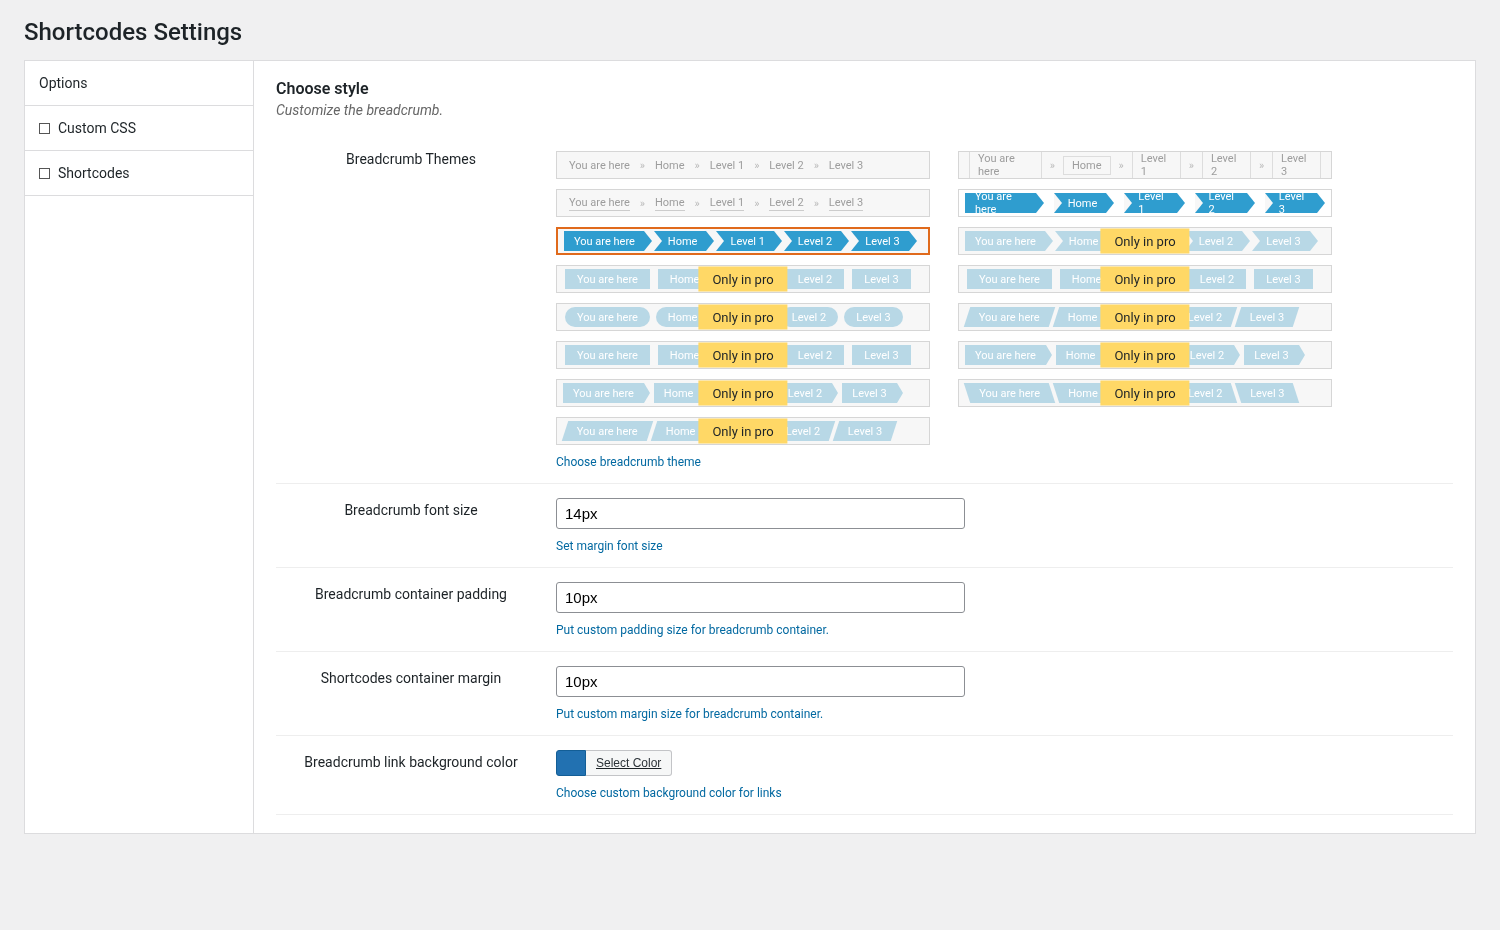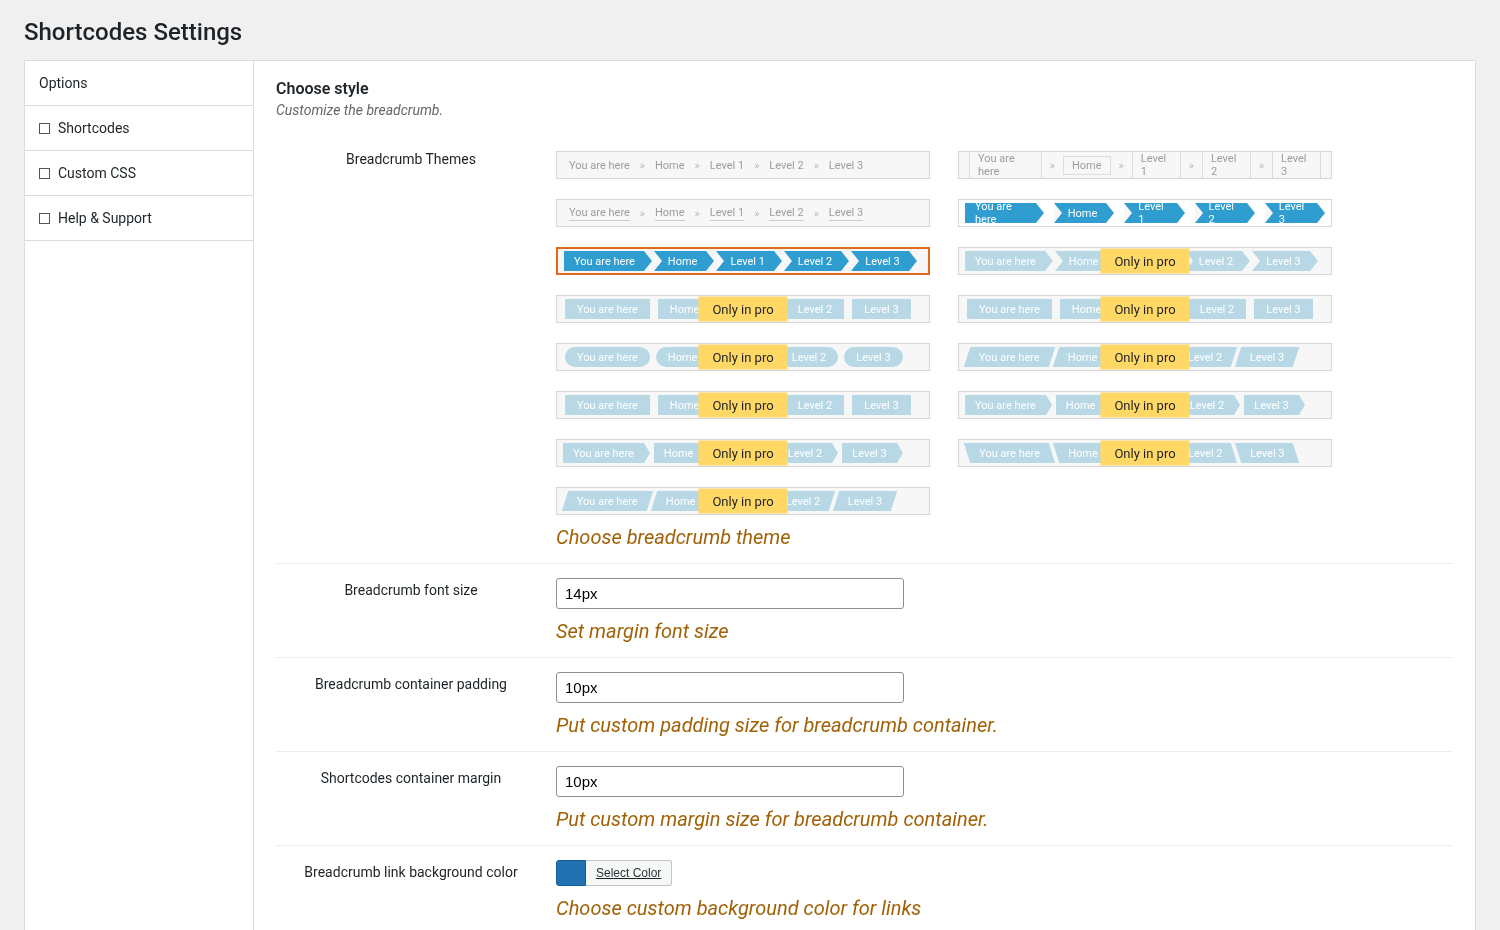--- a/index.html
+++ b/index.html
@@ -45,21 +45,21 @@
   vertical-align: top; padding: 18px 10px 18px 0; font-size: 14px;
 }
 table.form-table > tbody > tr > td {
   vertical-align: top; padding: 14px 0 14px 0;
 }
 table.form-table > tbody > tr { border-bottom: 1px solid #eee; }
 table.form-table > tbody > tr:first-child th,
 table.form-table > tbody > tr:first-child td { padding-top: 0; }
 
 .themes-grid { display: flex; gap: 28px; flex-wrap: wrap; max-width: 790px; }
-.themes-col { display: flex; flex-direction: column; gap: 20px; }
+.themes-col { display: flex; flex-direction: column; gap: 10px; }
 .bc {
   width: 374px; height: 28px; border: 1px solid #d6d6d6;
   background: #f7f7f7; display: flex; align-items: center;
   position: relative; font-size: 11px; color: #8c8c8c;
   cursor: pointer; overflow: hidden;
 }
 .bc.selected { border: 2px solid #e06a1c; }
 .bc .plain { display:flex; align-items:center; gap: 10px; padding: 0 12px; color:#9d9d9d;}
 .bc .plain .sep { color:#bbb; }
 .bc .plain.underline span.txt { border-bottom: 1px solid #ccc; padding-bottom:1px;}
@@ -109,24 +109,24 @@
 
 
 .underboxes{display:flex; gap:8px; padding:0 8px;}
 .underboxes .crumb{background:#b8d8e6; color:#fff; font-size:11px; height:20px; padding:0 12px; display:flex; align-items:center;}
 
 .pro-badge {
   position:absolute; left:50%; top:50%; transform:translate(-50%,-50%);
   background:#ffd866; color:#1d2327; padding:5px 14px; font-size:13px;
 }
 
-.hint { font-style: italic; color: #a16207; margin-top: 10px; font-size: 20px; }
+.hint { color: #0369a1; margin-top: 10px; font-size: 12px; }
 
 input.regular-text {
-  width: 348px; padding: 6px 8px; font-size: 15px;
+  width: 409px; padding: 6px 8px; font-size: 15px;
   border: 1px solid #8c8f94; border-radius: 3px; background:#fff;
 }
 .color-picker { display:flex; align-items:center;text-decoration:underline; }
 .color-swatch {
   width: 30px; height: 26px; background:#2271b1; border:1px solid #135e96;
   border-radius:3px 0 0 3px;
 }
 .color-btn {
   height: 26px; padding: 0 10px; font-size: 12px; background:#f6f7f7;
   border:1px solid #c3c4c7; border-left:none; border-radius:0 3px 3px 0;
@@ -139,29 +139,25 @@
 <div class="wrap">
   <h1 class="page-title">Shortcodes Settings</h1>
 
   <div class="layout">
     <div class="nav-tabs">
       <div class="tab">
           <span>Options</span>
         </div>
       <div class="tab">
           <span class="sq"></span>
-          <span>Shortcodes</span>
-        </div>
-      <div class="tab">
-          <span class="sq"></span>
           <span>Custom CSS</span>
         </div>
       <div class="tab">
           <span class="sq"></span>
-          <span>Help &amp; Support</span>
+          <span>Shortcodes</span>
         </div>
     </div>
 
     <div class="content">
       <div class="section-title">Choose style</div>
       <div class="section-desc">Customize the breadcrumb.</div>
 
       <table class="form-table">
           <tbody>
 

